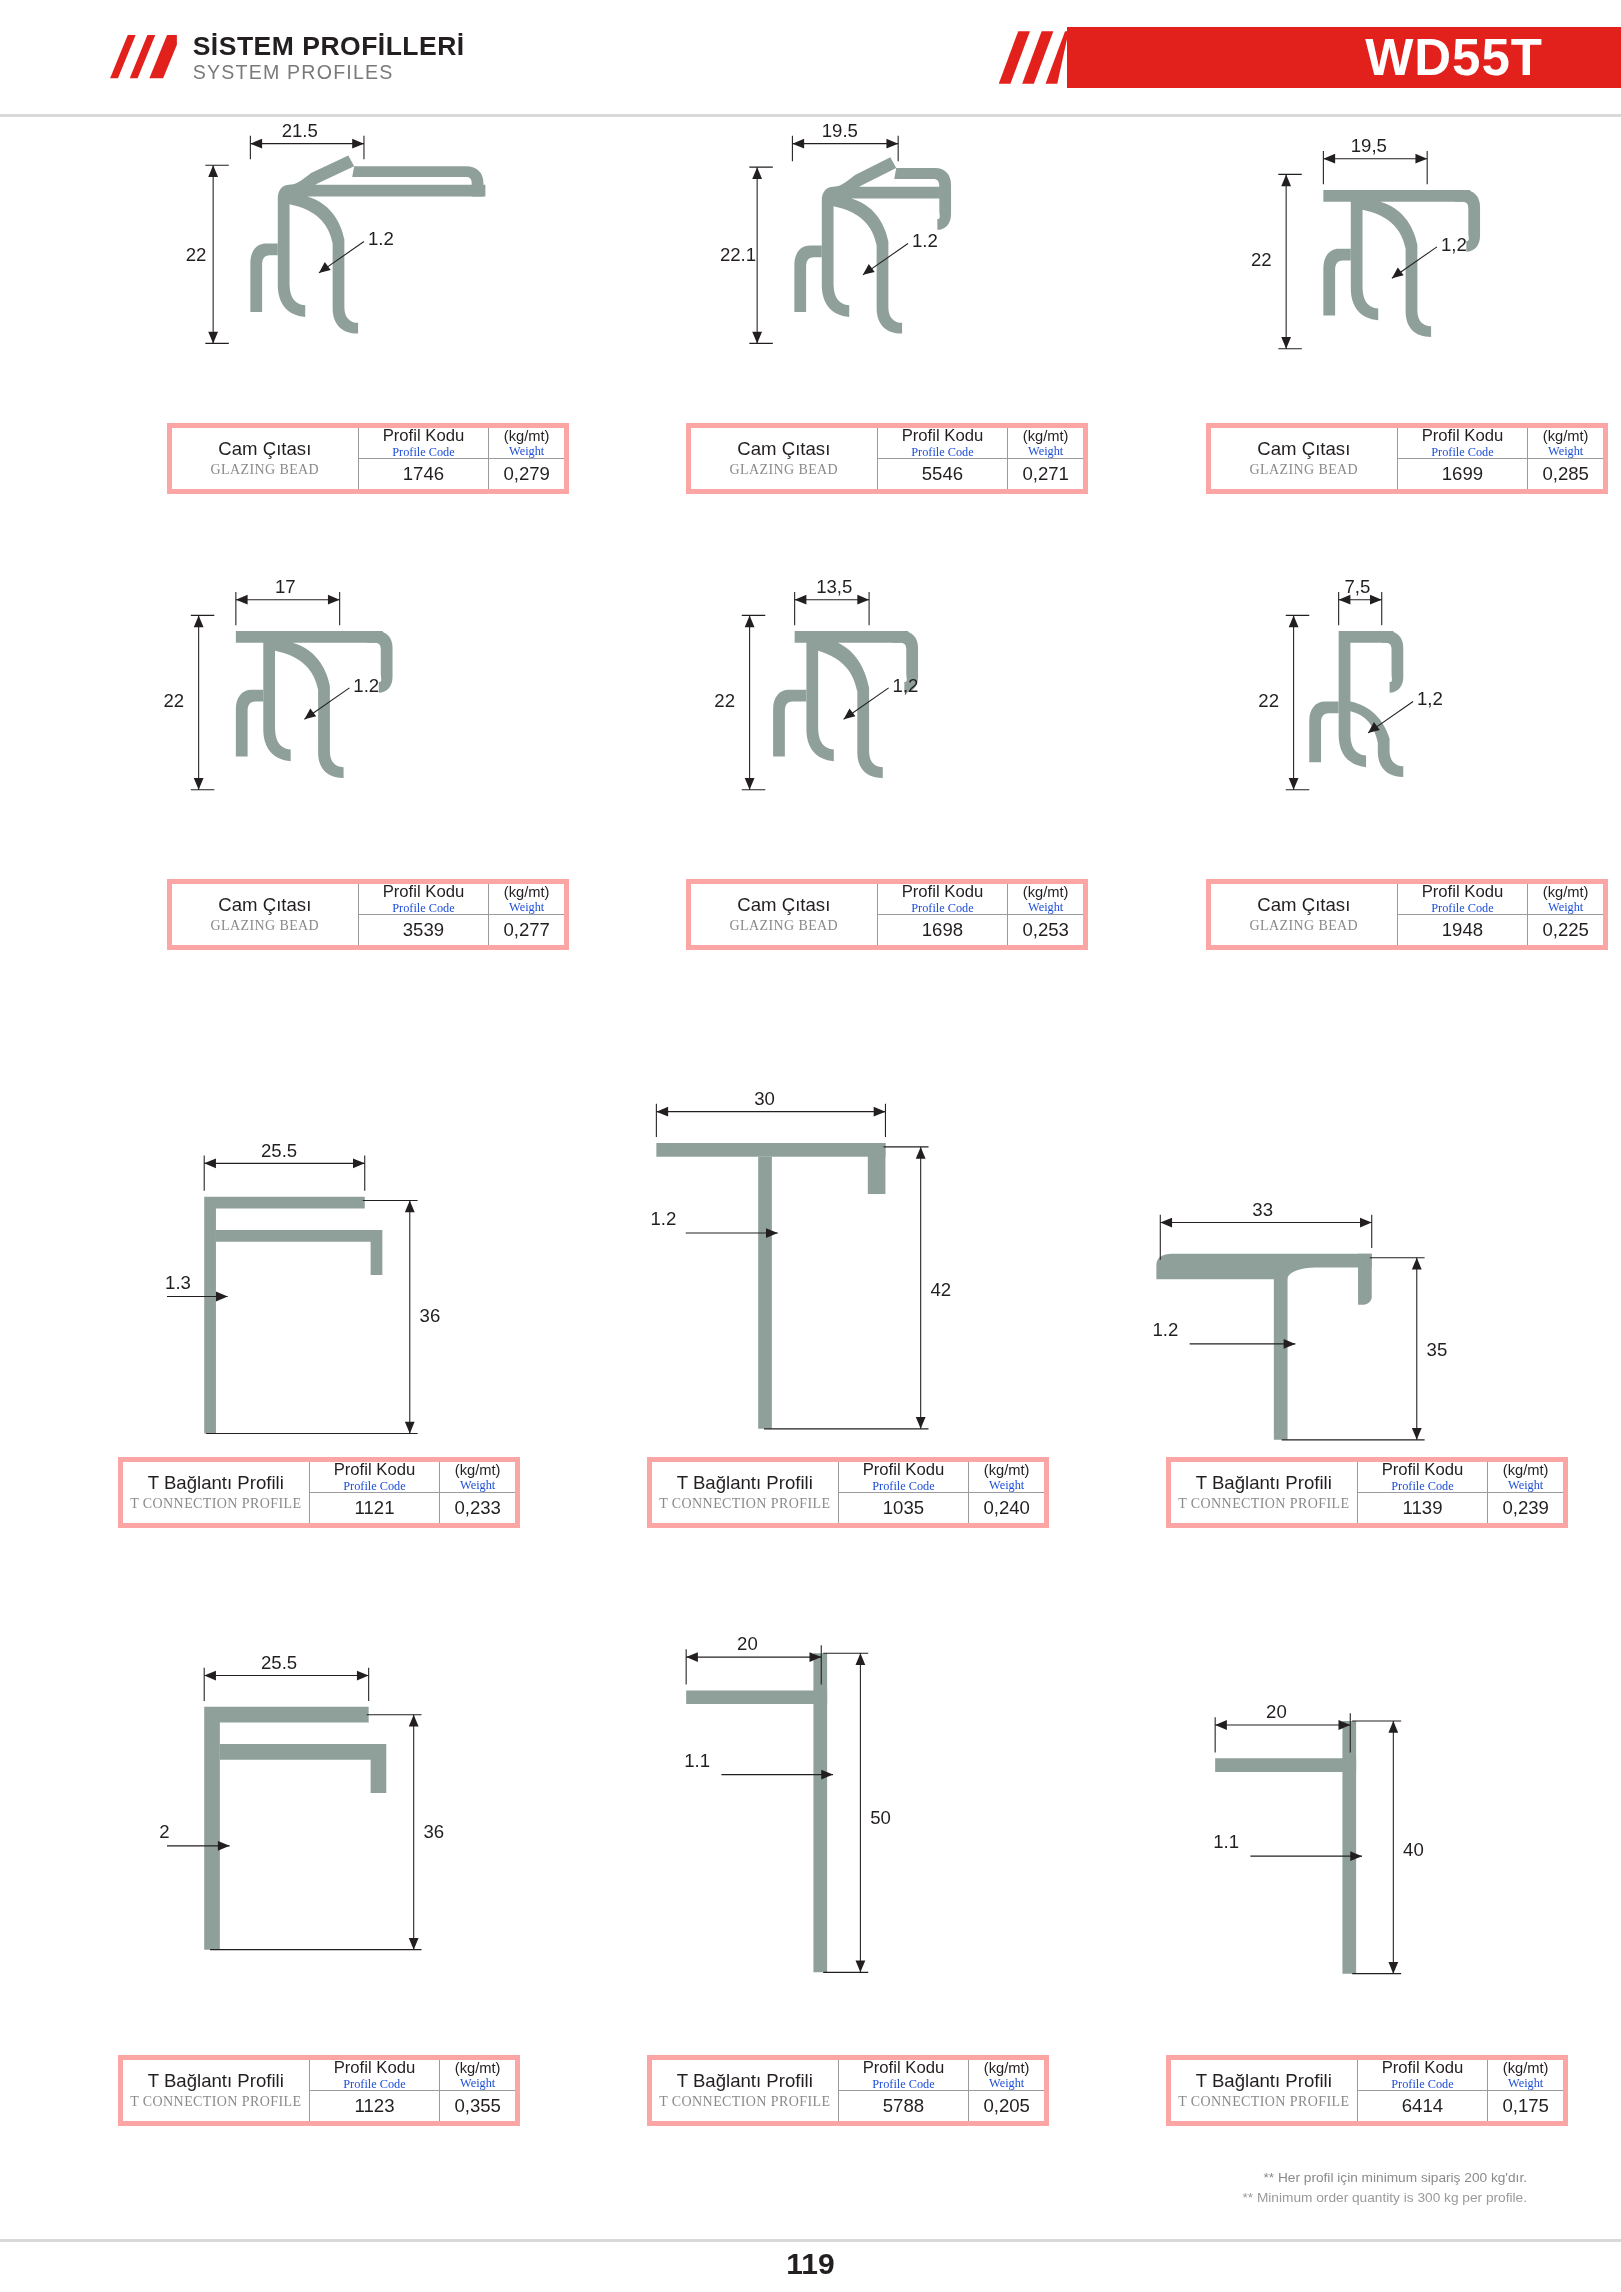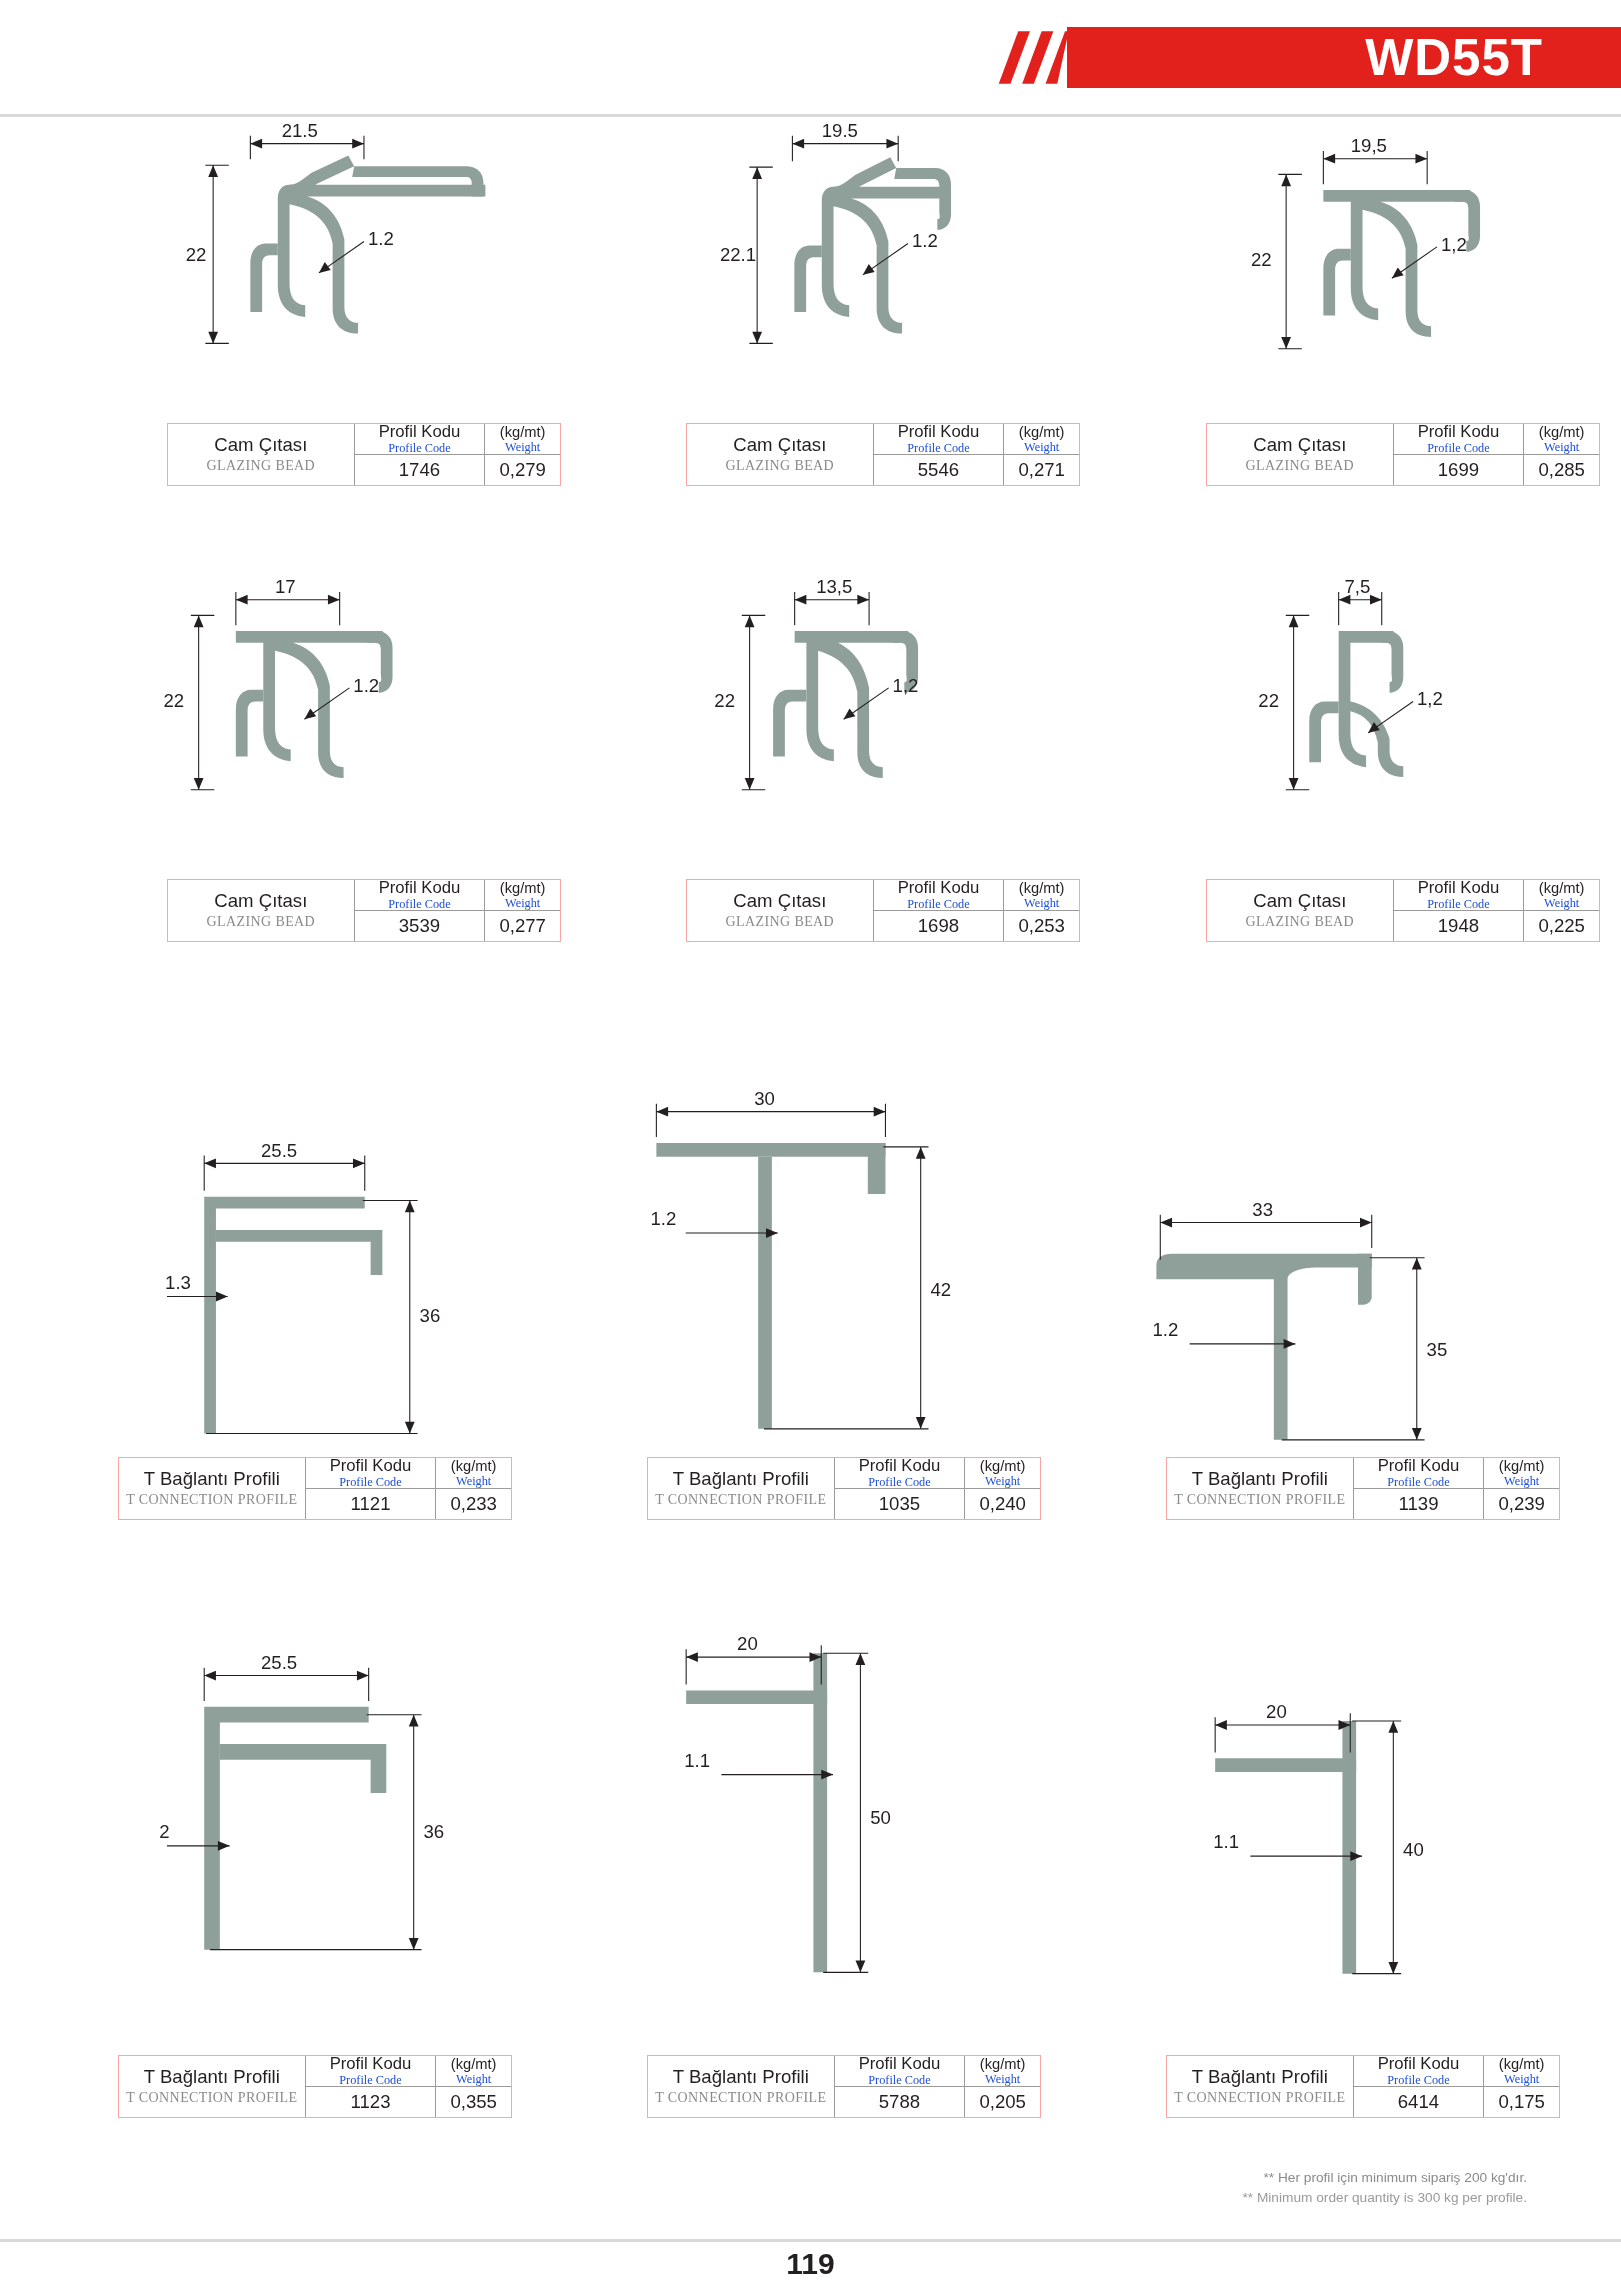--- a/index.html
+++ b/index.html
@@ -12,21 +12,21 @@
   .logo-mark{width:73px;height:55px;position:relative;}
   .brand-tr{font-size:26.5px;font-weight:bold;letter-spacing:0.5px;line-height:1.05;color:#231f20;}
   .brand-en{font-size:19.6px;letter-spacing:1.2px;color:#7a7a7a;line-height:1.15;}
   .title-bar{position:absolute;right:0;top:27.4px;width:554px;height:61px;background:#e2211c;}
   .title-bar span{position:absolute;right:78px;top:0;line-height:61px;color:#ffffff;font-size:51px;font-weight:bold;letter-spacing:1px;}
 
   
   .sheet{position:absolute;left:0;top:116px;width:1621px;}
 
   
-  .spec{position:absolute;border:1px solid #fca5a5;background:#fff;display:flex;align-items:stretch;height:61px;}
+  .spec{position:absolute;border:5px solid #fca5a5;background:#fff;display:flex;align-items:stretch;height:61px;}
   .spec .names{width:181px;display:flex;flex-direction:column;justify-content:center;align-items:center;padding:0 3.9px;}
   .spec .name-tr{font-size:18.6px;color:#231f20;line-height:1.1;}
   .spec .name-en{font-size:14px;color:#8a8a8a;letter-spacing:0.4px;font-family:"Liberation Serif", serif;margin-top:2.9px;}
   .spec .col{border-left:1px solid #9b9b9b;display:flex;flex-direction:column;}
   .spec .col .hdr{height:30px;border-bottom:1px solid #9b9b9b;display:flex;flex-direction:column;align-items:center;justify-content:center;}
   .spec .col .hdr .h1{font-size:16.7px;line-height:1;}
   .spec .col .hdr .h2{font-size:12.3px;color:#1d4ed8;font-family:"Liberation Serif", serif;line-height:1;margin-top:2px;}
   .spec .col .val{height:29px;display:flex;align-items:center;justify-content:center;font-size:18.6px;}
   .spec .col.code{width:132px;}
   .spec .col.weight{width:76px;}
@@ -45,20 +45,33 @@
   .footnote{position:absolute;right:94px;bottom:84px;text-align:right;}
   .footnote div{font-size:13.7px;color:#9a9a9a;line-height:1.5;}
   .footnote div.first{color:#8a8a8a;}
   .footer-rule{position:absolute;left:0;bottom:51px;width:1621px;height:2.9px;background:#d9d9d9;}
   .pageno{position:absolute;left:0;bottom:11.8px;width:1621px;text-align:center;font-size:30px;font-weight:bold;color:#231f20;}
 </style>
 </head>
 <body>
 
 <div class="header">
+  <div class="logo-wrap">
+    <div class="logo-mark">
+      <svg width="73" height="55" viewBox="0 0 74 56">
+        <polygon points="4,48 22,4 30,4 12,48" fill="#e2211c"></polygon>
+        <polygon points="24,48 42,4 50,4 32,48" fill="#e2211c"></polygon>
+        <polygon points="44,48 62,4 72,4 72,14 58,48" fill="#e2211c"></polygon>
+      </svg>
+    </div>
+    <div>
+      <div class="brand-tr">SİSTEM PROFİLLERİ</div>
+      <div class="brand-en">SYSTEM PROFILES</div>
+    </div>
+  </div>
 
   <div style="position:absolute;right:554px;top:27.4px;width:78px;height:61px;">
     <svg width="78" height="61" viewBox="0 0 80 62">
       <polygon points="10,58 30,4 42,4 22,58" fill="#e2211c"></polygon>
       <polygon points="34,58 54,4 66,4 46,58" fill="#e2211c"></polygon>
       <polygon points="58,58 78,4 80,4 80,12 70,58" fill="#e2211c"></polygon>
     </svg>
   </div>
 
   <div class="title-bar">

